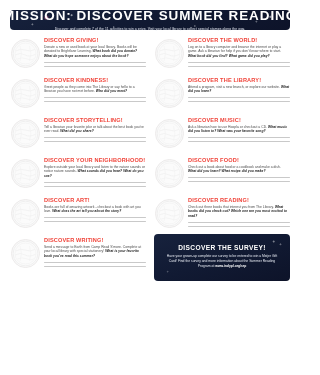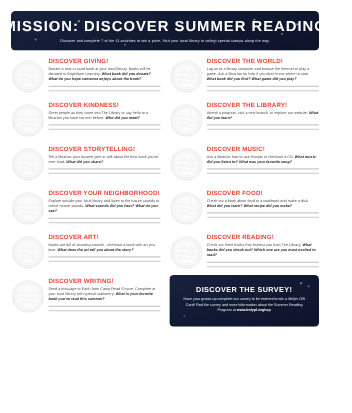--- a/index.html
+++ b/index.html
@@ -11,21 +11,21 @@
     width: 300px;
     height: 375px;
     font-family: "Liberation Sans", sans-serif;
     overflow: hidden;
     position: relative;
   }
 
   
   .banner {
     margin: 10px 10px 0 10px;
-    height: 36px;
+    height: 20px;
     border-radius: 4px;
     background:
       radial-gradient(circle at 13% 38%, rgba(255,120,170,0.55) 0 1.2px, rgba(0,0,0,0) 2.6px),
       radial-gradient(circle at 22% 26%, rgba(255,255,255,0.55) 0 0.5px, rgba(0,0,0,0) 1.4px),
       radial-gradient(circle at 8% 72%, rgba(255,255,255,0.40) 0 0.5px, rgba(0,0,0,0) 1.3px),
       radial-gradient(circle at 79% 22%, rgba(255,255,255,0.45) 0 0.5px, rgba(0,0,0,0) 1.3px),
       radial-gradient(circle at 88% 58%, rgba(255,255,255,0.35) 0 0.5px, rgba(0,0,0,0) 1.3px),
       radial-gradient(circle at 93% 34%, rgba(255,255,255,0.50) 0 0.6px, rgba(0,0,0,0) 1.5px),
       radial-gradient(circle at 66% 80%, rgba(255,255,255,0.30) 0 0.5px, rgba(0,0,0,0) 1.2px),
       radial-gradient(circle at 37% 85%, rgba(255,255,255,0.30) 0 0.5px, rgba(0,0,0,0) 1.2px),

